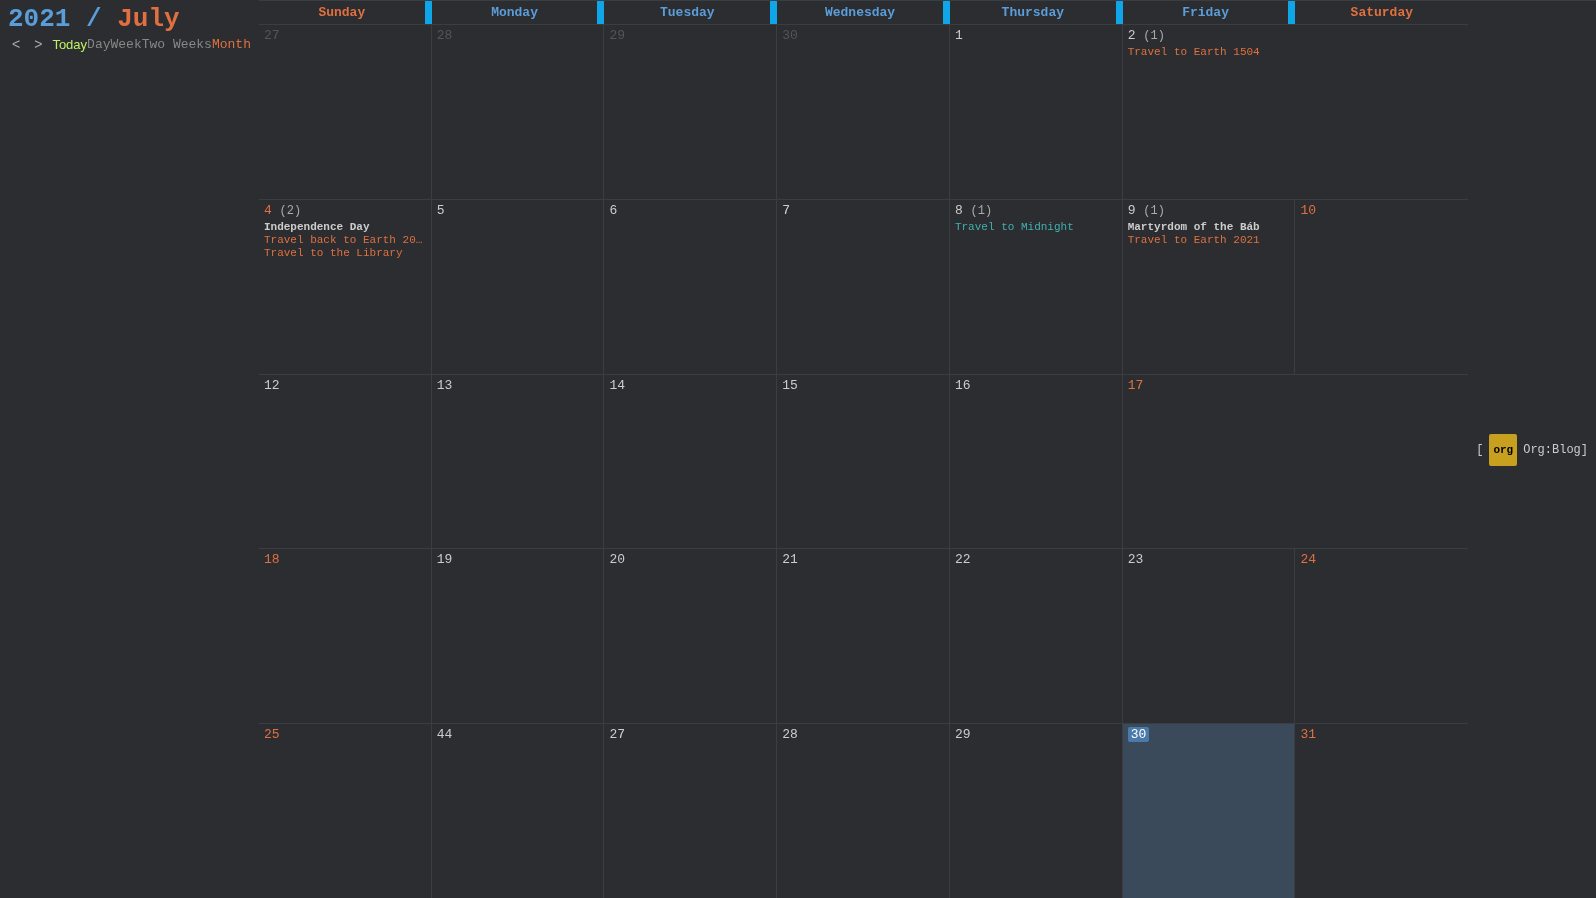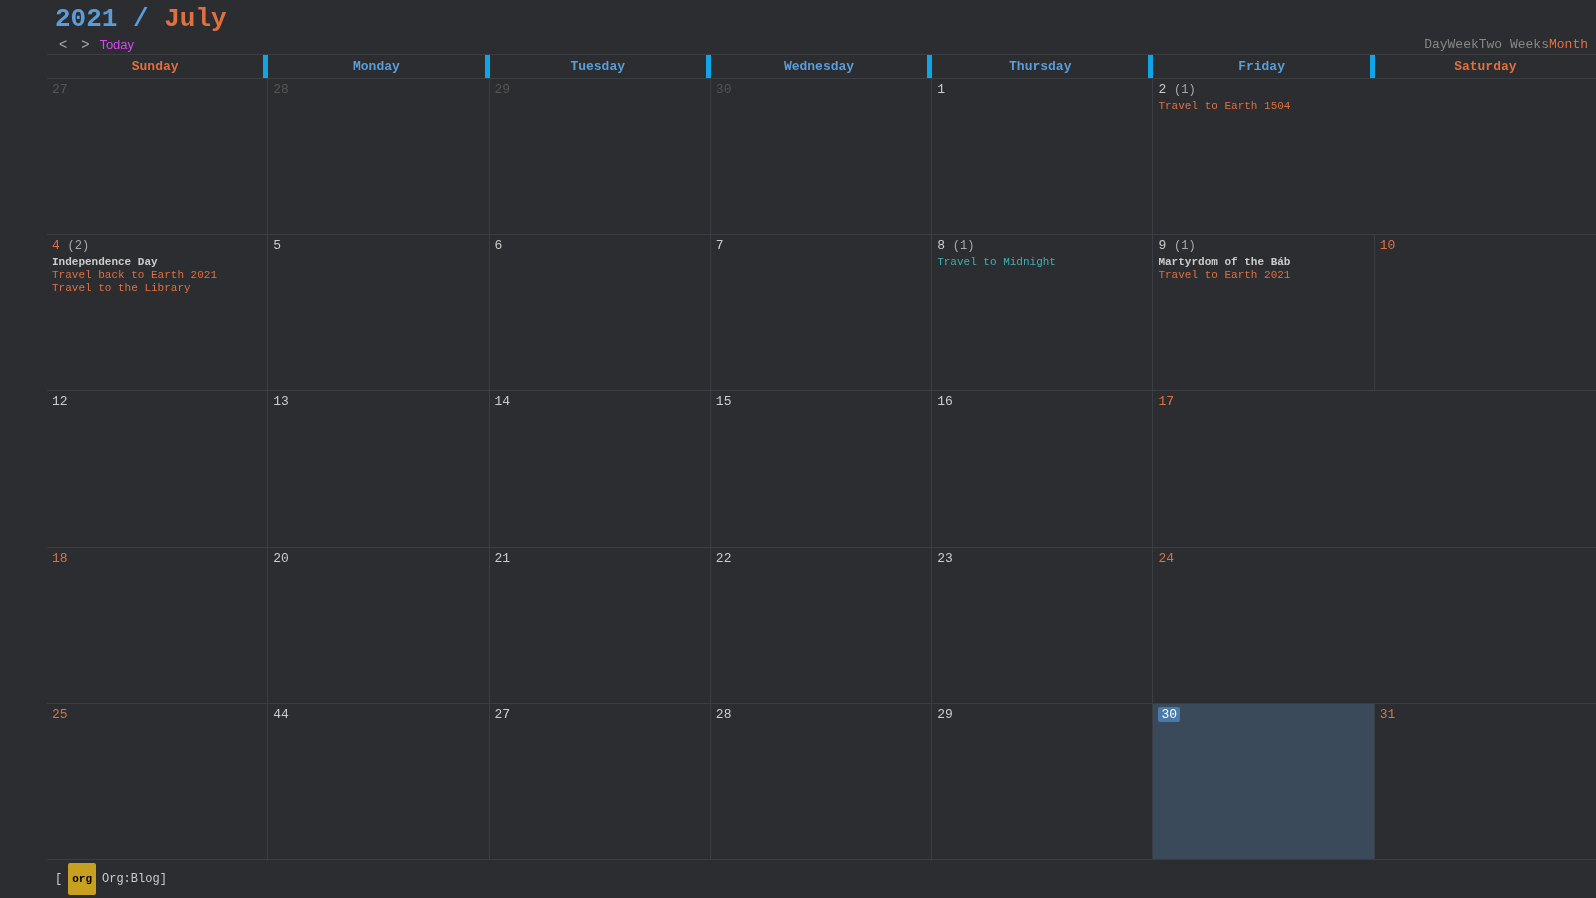--- a/index.html
+++ b/index.html
@@ -6,23 +6,22 @@
     body {
       background: #2b2d30;
       color: #ccc;
       font-family: 'Courier New', Courier, monospace;
       font-size: 13px;
       height: 100vh;
       overflow: hidden;
     }
     #app {
       display: flex;
-      flex-direction: column;
+      flex-direction: row;
       height: 100vh;
-      margin-left: 47px;
     }
     
     #header {
       padding: 4px 8px 2px 8px;
       background: #2b2d30;
     }
     #title {
       font-size: 26px;
       font-weight: bold;
     }
@@ -42,21 +41,21 @@
     }
     .nav-btn {
       color: #aaa;
       cursor: pointer;
       font-size: 14px;
       background: none;
       border: none;
       padding: 0 4px;
     }
     #today-btn {
-      color: #d946ef;
+      color: #bef264;
       cursor: pointer;
       font-size: 13px;
       background: none;
       border: none;
     }
     #view-switcher {
       display: flex;
       gap: 0;
       font-size: 13px;
     }
@@ -80,21 +79,21 @@
     #day-headers {
       display: grid;
       grid-template-columns: repeat(7, 1fr);
       border-bottom: 1px solid #3a3d42;
     }
     .day-header {
       text-align: center;
       padding: 4px 0;
       font-size: 13px;
       font-weight: bold;
-      border-right: 5px solid #0ea5e9;
+      border-right: 7px solid #0ea5e9;
     }
     .day-header:last-child { border-right: none; }
     .day-header.weekend { color: #e07040; }
     .day-header.weekday { color: #5b9dd9; }
 
     #weeks {
       flex: 1;
       display: flex;
       flex-direction: column;
     }
@@ -242,20 +241,21 @@
         <div class="day-cell"><span class="day-num">12</span></div>
         <div class="day-cell"><span class="day-num">13</span></div>
         <div class="day-cell"><span class="day-num">14</span></div>
         <div class="day-cell"><span class="day-num">15</span></div>
         <div class="day-cell"><span class="day-num">16</span></div>
         <div class="day-cell"><span class="day-num weekend">17</span></div>
       </div>
 
       <div class="week-row">
         <div class="day-cell"><span class="day-num weekend">18</span></div>
+        <div class="day-cell"><span class="day-num">19</span></div>
         <div class="day-cell"><span class="day-num">20</span></div>
         <div class="day-cell"><span class="day-num">21</span></div>
         <div class="day-cell"><span class="day-num">22</span></div>
         <div class="day-cell"><span class="day-num">23</span></div>
         <div class="day-cell"><span class="day-num weekend">24</span></div>
       </div>
 
       <div class="week-row">
         <div class="day-cell"><span class="day-num weekend">25</span></div>
         <div class="day-cell"><span class="day-num">44</span></div>

